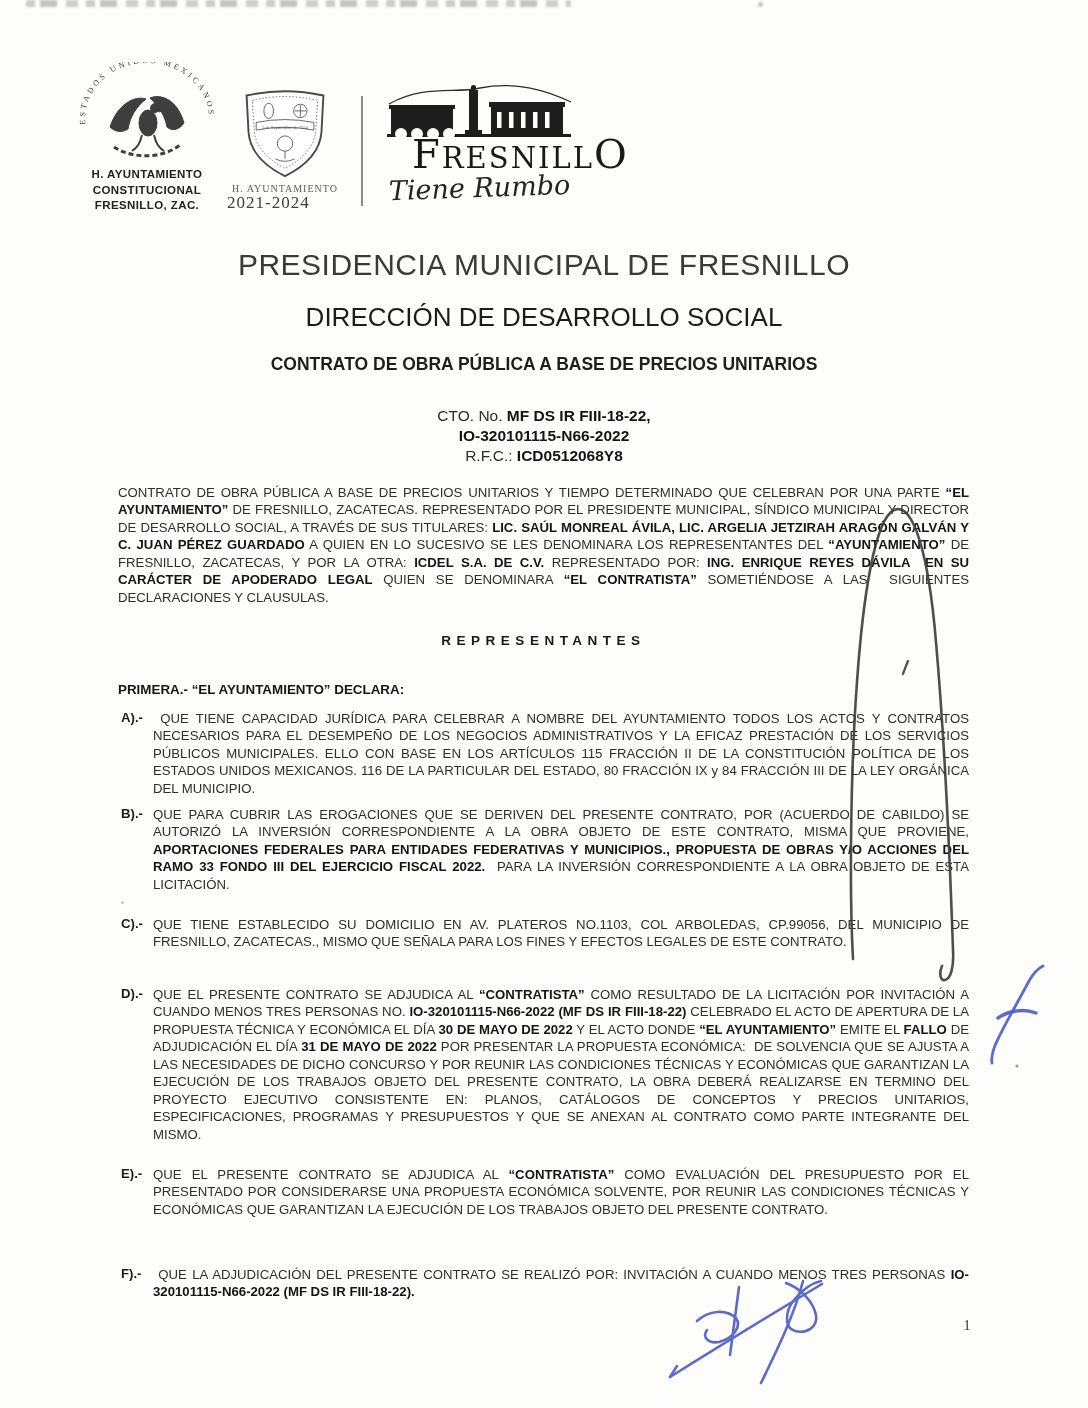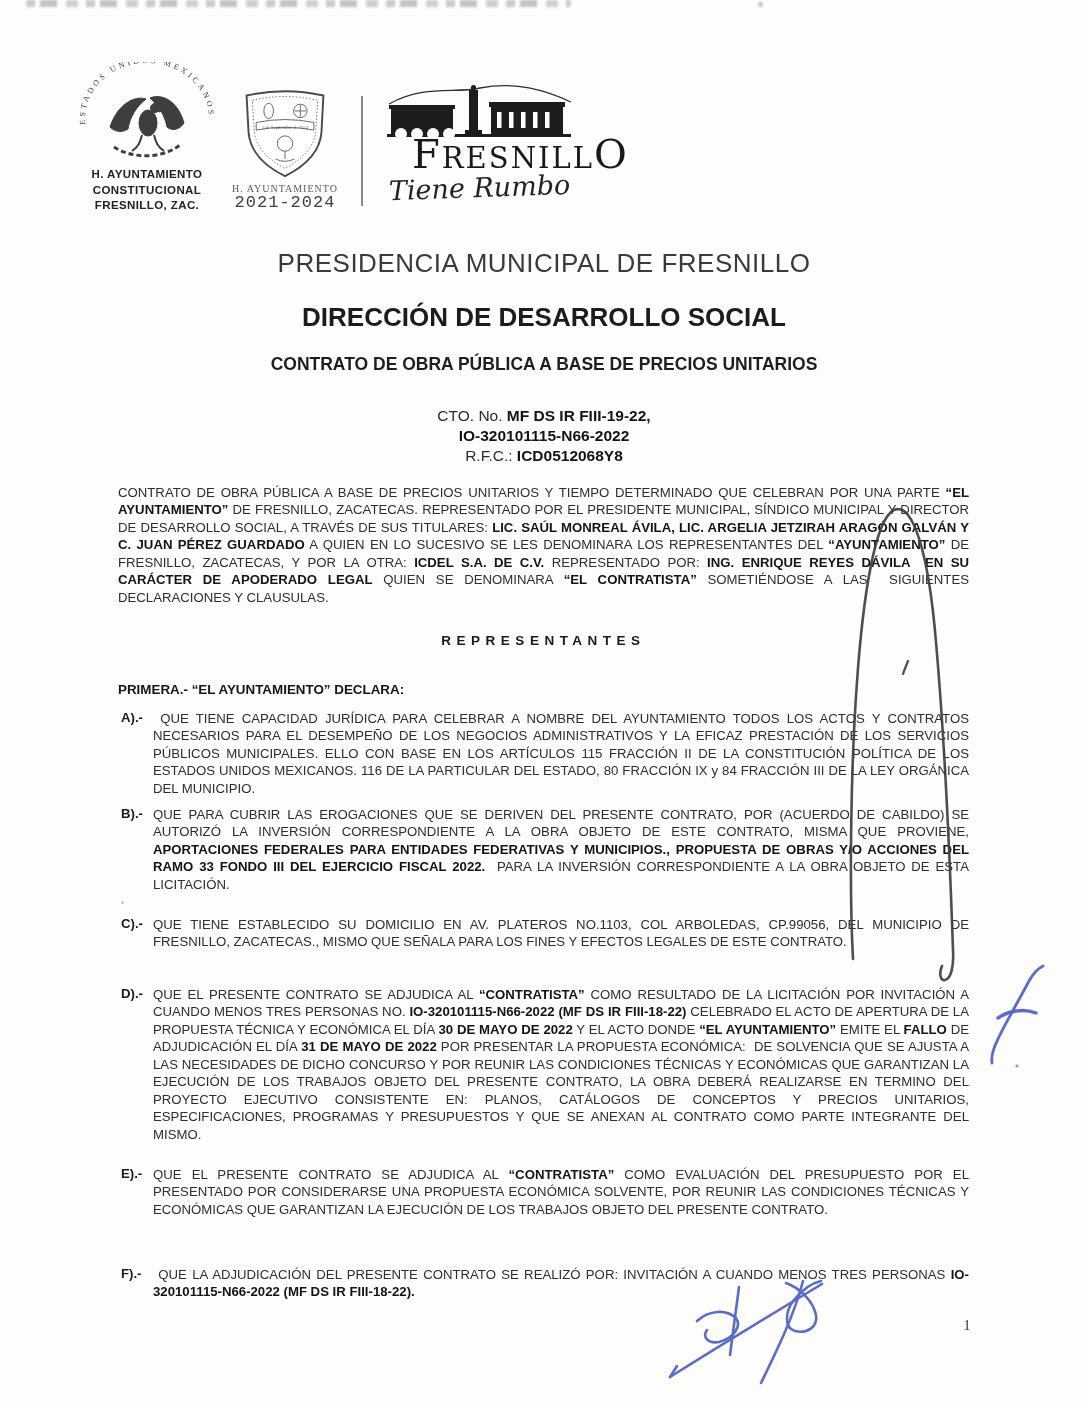--- a/index.html
+++ b/index.html
@@ -16,37 +16,37 @@
   }
   .top-artifact2{position:absolute;left:758px;top:2px;width:5px;height:5px;background:#9a9a9a;filter:blur(1px);opacity:.6;border-radius:50%;}
   .speck{position:absolute;background:#8c8c8c;border-radius:50%;opacity:.5;}
   
   .eagle-wrap{position:absolute;left:62px;top:62px;width:170px;height:104px;}
   .eagle-caption{position:absolute;left:54px;top:167px;width:186px;text-align:center;
     font-size:11.5px;font-weight:700;line-height:15.5px;letter-spacing:.4px;color:#222;}
   .seal-wrap{position:absolute;left:237px;top:84px;width:96px;height:98px;}
   .seal-caption1{position:absolute;left:227px;top:183px;width:116px;text-align:center;
     font-family:"Liberation Serif",serif;font-size:10px;letter-spacing:1px;color:#5d5d5d;}
-  .seal-caption2{position:absolute;left:227px;top:193px;width:116px;text-align:center;
-    font-family:Liberation Mono, monospace;font-size:17px;letter-spacing:1px;color:#3f3f3f;}
+  .seal-caption2{position:absolute;left:227px;top:193px;width:116px;text-align:left;
+    font-family:Liberation Serif, serif;font-size:17px;letter-spacing:1px;color:#3f3f3f;}
   .logo-divider{position:absolute;left:361px;top:96px;width:2px;height:110px;background:#8a8a8a;}
   .brand-wrap{position:absolute;left:372px;top:78px;width:215px;}
   .brand-buildings{display:block;margin:0 auto;}
   .brand-wordmark{position:absolute;left:0;top:56px;width:215px;text-align:center;
     font-family:"DejaVu Serif","Liberation Serif",serif;color:#191919;letter-spacing:2px;
     font-size:29px;line-height:40px;white-space:nowrap;margin-left:40px;}
   .brand-wordmark .cap{font-size:40px;}
   .brand-tagline{position:absolute;left:0;top:94px;width:215px;text-align:center;
     font-family:"DejaVu Serif","Liberation Serif",serif;font-style:italic;font-size:27px;
     color:#232323;transform:rotate(-2deg);letter-spacing:0px;}
   
   .t1{position:absolute;left:0;top:248px;width:1088px;text-align:center;
-    font-size:26px;font-weight:400;letter-spacing:.5px;color:#3a3a3a;}
+    font-size:30px;font-weight:400;letter-spacing:.5px;color:#3a3a3a;}
   .t2{position:absolute;left:0;top:302px;width:1088px;text-align:center;
-    font-size:26px;font-weight:700;color:#1c1c1c;}
+    font-size:26px;font-weight:400;color:#1c1c1c;}
   .t3{position:absolute;left:0;top:354px;width:1088px;text-align:center;
     font-size:17.5px;font-weight:700;color:#1e1e1e;}
   .cto{position:absolute;left:119px;top:406px;width:850px;text-align:center;
     font-size:15.5px;line-height:20px;color:#2b2b2b;}
   
   .bodytext{font-size:13.2px;line-height:17.45px;text-align:justify;white-space:pre-wrap;}
   .rr{font-weight:400;color:#2e2e2e;text-align:center;}
   .rb{font-weight:700;color:#141414;}
   .intro{position:absolute;left:118px;top:484px;width:851px;}
   .decl-head{position:absolute;left:118px;top:633px;width:851px;text-align:center;
@@ -145,21 +145,21 @@
     </svg>
     <div class="brand-wordmark"><span class="cap">F</span><span>RESNILL</span><span class="cap">O</span></div>
     <div class="brand-tagline">Tiene Rumbo</div>
   </div>
 
   <div class="t1">PRESIDENCIA MUNICIPAL DE FRESNILLO</div>
   <div class="t2">DIRECCIÓN DE DESARROLLO SOCIAL</div>
   <div class="t3">CONTRATO DE OBRA PÚBLICA A BASE DE PRECIOS UNITARIOS</div>
 
   <div class="cto">
-    <div><span class="rr">CTO. No. </span><span class="rb">MF DS IR FIII-19-22,</span></div>
+    <div><span class="rr">CTO. No. </span><span class="rb">MF DS IR FIII-18-22,</span></div>
     <div><span class="rb">IO-320101115-N66-2022</span></div>
     <div><span class="rr">R.F.C.: </span><span class="rb">ICD0512068Y8</span></div>
   </div>
 
   <div class="intro bodytext"><span class="rr">CONTRATO DE OBRA PÚBLICA A BASE DE PRECIOS UNITARIOS Y TIEMPO DETERMINADO QUE CELEBRAN POR UNA PARTE </span><span class="rb">“EL AYUNTAMIENTO”</span><span class="rr"> DE FRESNILLO, ZACATECAS. REPRESENTADO POR EL PRESIDENTE MUNICIPAL, SÍNDICO MUNICIPAL Y DIRECTOR DE DESARROLLO SOCIAL, A TRAVÉS DE SUS TITULARES: </span><span class="rb">LIC. SAÚL MONREAL ÁVILA, LIC. ARGELIA JETZIRAH ARAGÓN GALVÁN Y  C. JUAN PÉREZ GUARDADO</span><span class="rr"> A QUIEN EN LO SUCESIVO SE LES DENOMINARA LOS REPRESENTANTES DEL </span><span class="rb">“AYUNTAMIENTO”</span><span class="rr"> DE FRESNILLO, ZACATECAS, Y POR LA OTRA: </span><span class="rb">ICDEL S.A. DE C.V.</span><span class="rr"> REPRESENTADO POR: </span><span class="rb">ING. ENRIQUE REYES DÁVILA  EN SU CARÁCTER DE APODERADO LEGAL</span><span class="rr"> QUIEN SE DENOMINARA </span><span class="rb">“EL CONTRATISTA”</span><span class="rr"> SOMETIÉNDOSE A LAS  SIGUIENTES DECLARACIONES Y CLAUSULAS.</span></div>
 
   <div class="decl-head">REPRESENTANTES</div>
   <div class="primera">PRIMERA.- “EL AYUNTAMIENTO” DECLARA:</div>
 
   <div class="decl-item i-a">

